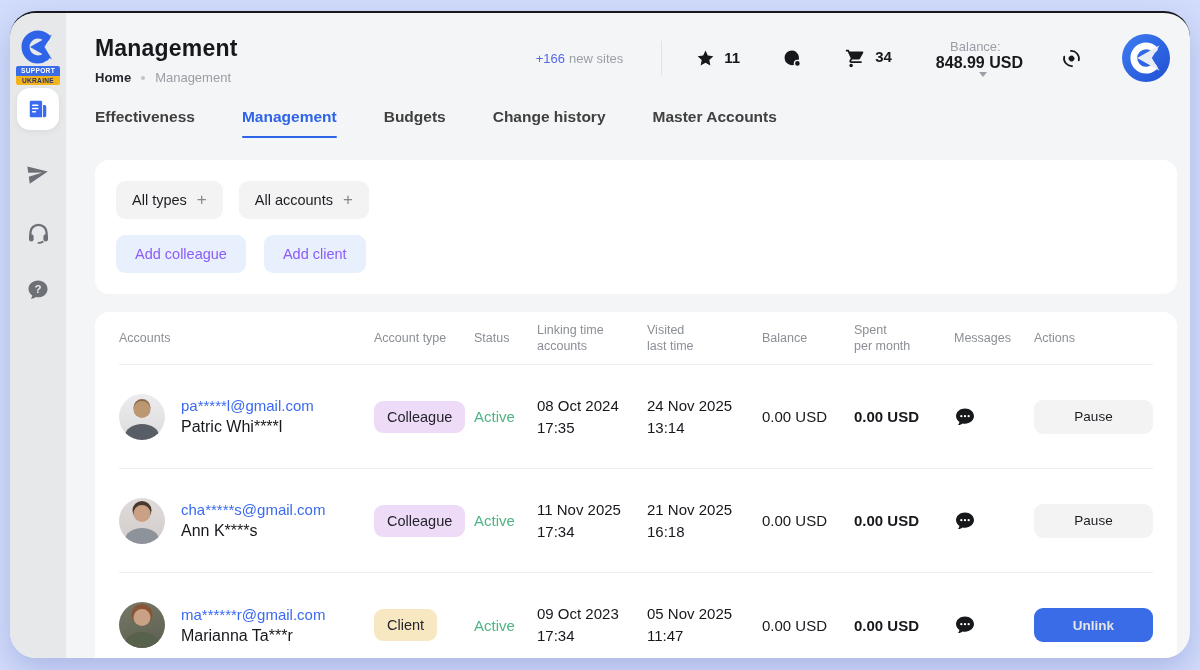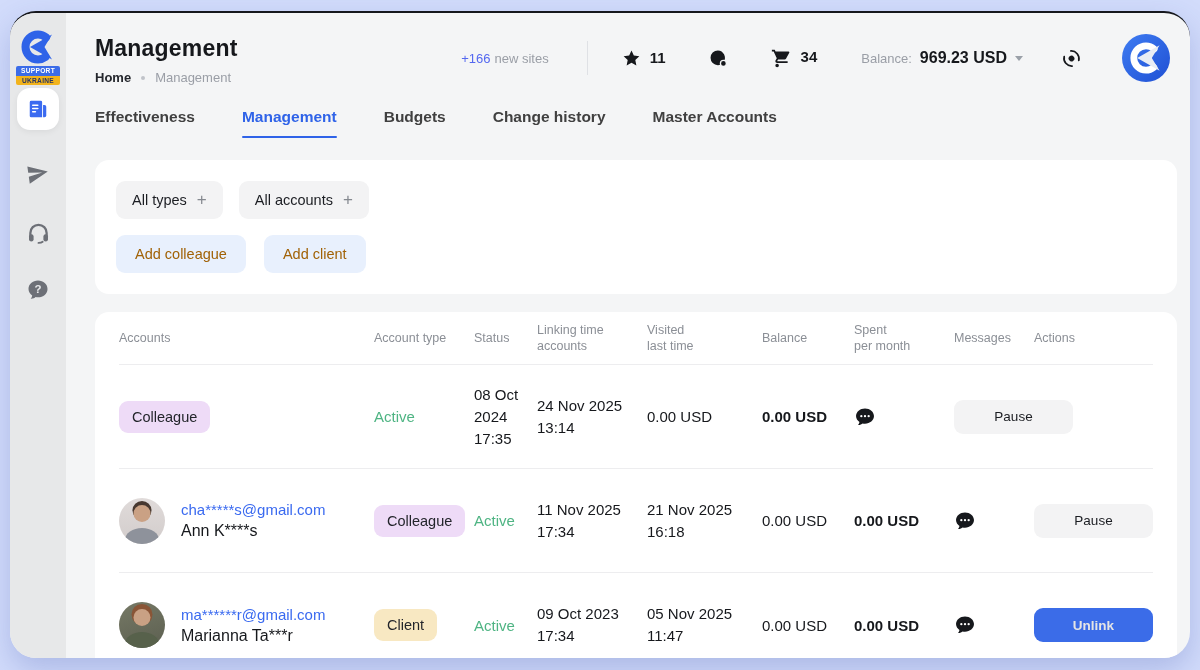--- a/index.html
+++ b/index.html
@@ -34,21 +34,21 @@
   .crumb-current { color:#9a9ea6; }
 
   .header-stats { position:absolute; top:20px; right:20px; height:50px; display:flex; align-items:center; }
   .new-sites { font-size:13px; cursor:pointer; white-space:nowrap; }
   .new-sites .count { color:#5468f0; }
   .new-sites .label { color:#9a9ea6; margin-left:4px; }
   .stat-divider { width:1px; height:34px; background:#dfe1e5; margin:0 34px 0 38px; }
   .stat-item { display:flex; gap:9px; cursor:pointer; }
   .stat-item + .stat-item { margin-left:42px; }
   .stat-num { font-size:15px; font-weight:700; color:#16181c; }
-  .balance { display:flex; align-items:center; margin-left:44px; cursor:pointer; white-space:nowrap; }
+  .balance { display:flex; align-items:center; margin-left:44px; cursor:pointer; white-space:nowrap;flex-direction:column; }
   .balance-label { font-size:13px; color:#9a9ea6; margin-right:8px; }
   .balance-value { font-size:16px; font-weight:700; color:#16181c; }
   .chev { width:0; height:0; border-left:4.5px solid transparent; border-right:4.5px solid transparent;
     border-top:5px solid #9aa0a8; margin-left:8px; }
   .megaphone { margin-left:38px; cursor:pointer; display:flex; }
   .user-logo { width:48px; height:48px; margin-left:40px; cursor:pointer; }
 
   .tabs { position:absolute; left:29px; top:95px; display:flex; gap:47px; }
   .tab { font-size:15.5px; font-weight:700; color:#404040; cursor:pointer; position:relative; white-space:nowrap; }
   .tab.active { color:#2f63e8; }
@@ -56,21 +56,21 @@
     background:#2f63e8; border-radius:2px; }
 
   .card { position:absolute; left:29px; right:13px; background:#fff; border-radius:14px; }
   .filter-card { top:147px; height:134px; }
   .chip-row { position:absolute; left:21px; top:21px; display:flex; gap:16px; }
   .btn-row  { position:absolute; left:21px; top:75px; display:flex; gap:18px; }
   .chip { height:38px; display:flex; align-items:center; background:#f3f3f4; border-radius:9px;
     padding:0 16px; font-size:14.5px; color:#1b1d22; cursor:pointer; border:none; font-family:inherit; }
   .chip .plus { color:#85898f; font-size:17px; margin-left:10px; font-weight:400; }
   .btn-soft { height:38px; display:flex; align-items:center; background:#e8f0fd; border-radius:9px;
-    padding:0 19px; font-size:14.5px; color:#a16207; cursor:pointer; border:none; font-family:inherit; }
+    padding:0 19px; font-size:14.5px; color:#8b5cf6; cursor:pointer; border:none; font-family:inherit; }
 
   
   .table-card { top:299px; bottom:-16px; padding:0 24px; overflow:hidden; }
   .tgrid { display:grid; grid-template-columns:255px 100px 63px 110px 115px 92px 100px 80px minmax(0,1fr);
     align-items:center; }
   .thead { height:53px; border-bottom:1px solid #ededef; }
   .th { font-size:12.5px; color:#8b8f96; line-height:16px; }
   .th span { display:block; }
   .trow { height:104px; border-bottom:1px solid #ededef; }
   .trow.last { border-bottom:none; }
@@ -187,21 +187,21 @@
 
       <div class="stat-item">
         <svg width="21" height="21" viewBox="0 0 24 24">
           <path d="M7 18c-1.1 0-1.99.9-1.99 2S5.9 22 7 22s2-.9 2-2-.9-2-2-2zM1 2v2h2l3.6 7.59-1.35 2.45c-.16.28-.25.61-.25.96 0 1.1.9 2 2 2h12v-2H7.42c-.14 0-.25-.11-.25-.25l.03-.12.9-1.63h7.45c.75 0 1.41-.41 1.75-1.03l3.58-6.49c.08-.14.12-.31.12-.48 0-.55-.45-1-1-1H5.21l-.94-2H1z" fill="#16181c"></path>
         </svg>
         <span class="stat-num">34</span>
       </div>
 
       <div class="balance">
         <span class="balance-label">Balance:</span>
-        <span class="balance-value">969.23 USD</span>
+        <span class="balance-value">848.99 USD</span>
         <span class="chev"></span>
       </div>
 
       <div class="megaphone">
         <svg width="21" height="21" viewBox="0 0 24 24">
           <g transform="rotate(-40 12 12)">
             <circle cx="12" cy="12" r="3.3" fill="#16181c"></circle>
             <path d="M7 5a8.8 8.8 0 0 0 0 14" stroke="#16181c" stroke-width="2" fill="none" stroke-linecap="round"></path>
             <path d="M17 5a8.8 8.8 0 0 1 0 14" stroke="#16181c" stroke-width="2" fill="none" stroke-linecap="round"></path>
           </g>
@@ -280,20 +280,27 @@
             <span>Messages</span>
             <span></span>
           </div>
         <div class="th">
             <span>Actions</span>
             <span></span>
           </div>
       </div>
       <div>
           <div class="tgrid trow">
+    <div class="acct-cell">
+      <div class="avatar avatar-0"></div>
+      <div>
+        <div class="acct-email">pa*****l@gmail.com</div>
+        <div class="acct-name">Patric Whi****l</div>
+      </div>
+    </div>
     <div>
       <span class="badge badge-colleague">Colleague</span>
     </div>
     <div class="status-active">Active</div>
     <div class="dcell">
       <div>08 Oct 2024</div>
       <div>17:35</div>
     </div>
     <div class="dcell">
       <div>24 Nov 2025</div>

